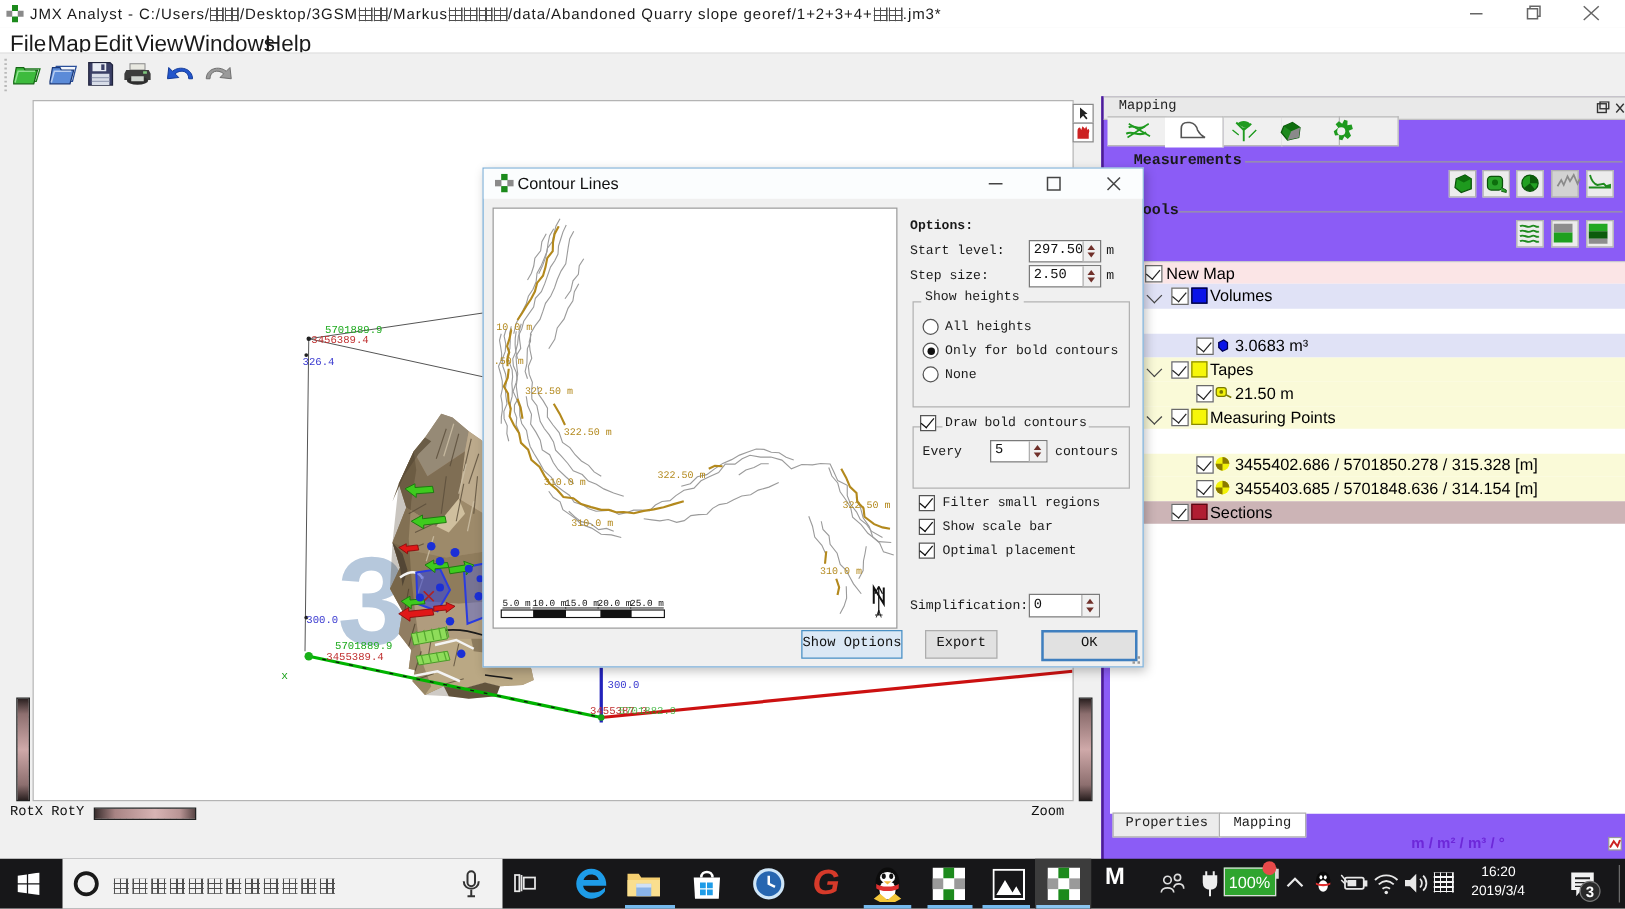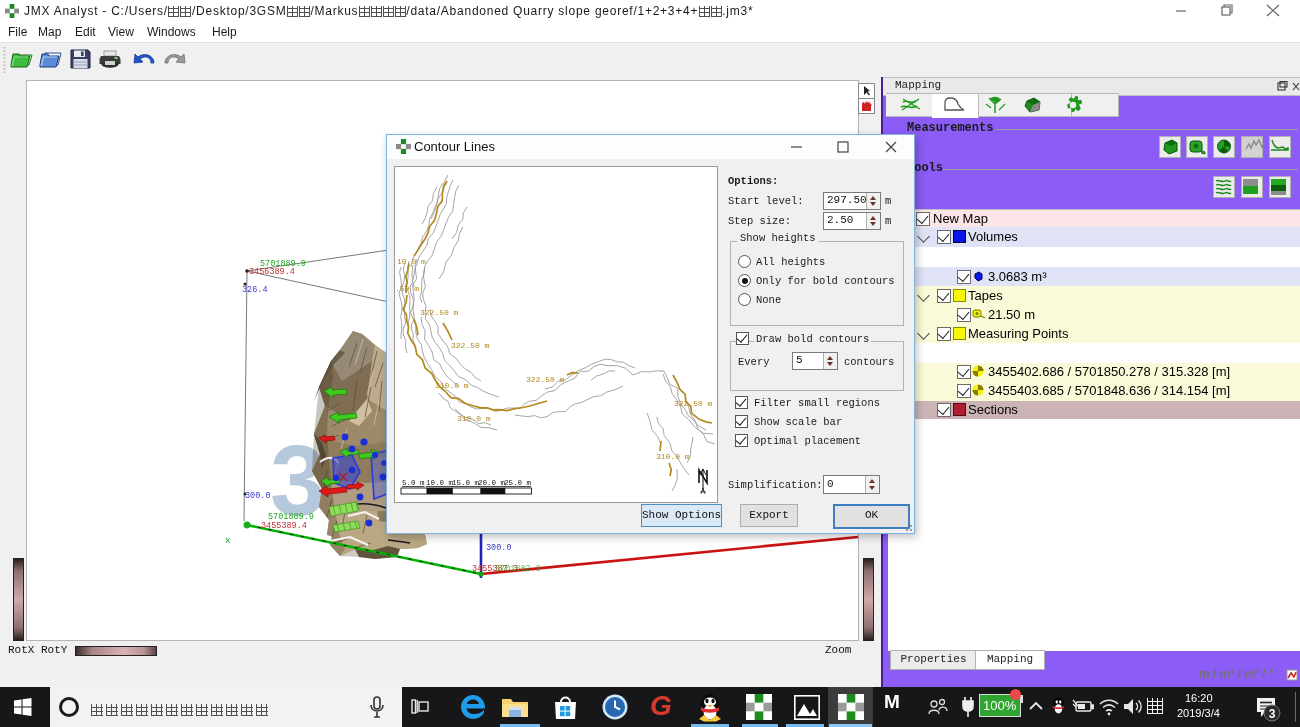--- a/index.html
+++ b/index.html
@@ -1,19 +1,19 @@
 <!DOCTYPE html>
 <html><head><meta charset="utf-8"><style>
 html,body{margin:0;padding:0}
 body{width:1300px;height:727px;position:relative;overflow:hidden;
  font-family:"Liberation Sans",sans-serif;background:#f0f0f0}
 .abs{position:absolute}
 
 #titlebar{left:0;top:0;width:1300px;height:22px;background:#ffffff;font-size:12px;color:#1a1a1a}
-#menubar{left:0;top:22px;width:1300px;height:20px;background:#ffffff;font-size:12px;color:#1a1a1a}
+#menubar{left:0;top:22px;width:1300px;height:20px;background:#ffffff;font-size:18px;color:#1a1a1a}
 #menubar span{position:absolute;top:3px}
 #toolbar{left:0;top:42px;width:1300px;height:34px;background:#f0f0f0;border-top:1px solid #e2e2e2}
 #viewport{left:26px;top:80px;width:831px;height:559px;background:#ffffff;border:1px solid #b4b4b4}
 .cjd{display:inline-block;vertical-align:-2px;background:
  repeating-linear-gradient(0deg,#4f4f4f 0 1px,rgba(0,0,0,0) 1px 4px),
  repeating-linear-gradient(90deg,#4f4f4f 0 1.2px,rgba(0,0,0,0) 1.2px 5px);
  width:11px;height:11px;margin:0 0.5px}
 .cjw{display:inline-block;background:
  repeating-linear-gradient(0deg,#f5f5f5 0 1px,rgba(0,0,0,0) 1px 4px),
  repeating-linear-gradient(90deg,#f5f5f5 0 1px,rgba(0,0,0,0) 1px 5px);
@@ -254,21 +254,21 @@
     </svg></div>
 <div class="abs" style="left:858px;top:98px;width:15px;height:14px;background:#fff;border:1px solid #888">
  <svg width="15" height="14">
       <path d="M3,12 L3,6 Q3,3 5,3 L6,5 L7,2 L9,4 L10,2 L11,5 L12,4 Q13,6 12,8 L12,12 Z" fill="#cc2222"></path>
     </svg></div>
 <div class="abs" id="lslider"></div>
 <div class="abs" id="rslider"></div>
 <div class="abs stxt" style="left:8px;top:644px">RotX RotY</div>
 <div class="abs" id="rotbar"></div>
 <div class="abs stxt" style="left:825px;top:644px">Zoom</div>
-<div class="abs" style="left:1199px;top:667px;font-size:12px;font-weight:bold;color:#737373;z-index:5">m / m² / m³ / °</div>
+<div class="abs" style="left:1129px;top:667px;font-size:12px;font-weight:bold;color:#6d28d9;z-index:5">m / m² / m³ / °</div>
 <svg class="abs" style="left:1286px;top:669px;z-index:5" width="12" height="12">
     <rect x="1" y="1" width="10" height="10" fill="#fff" stroke="#999"></rect>
     <path d="M2,9 L5,4 8,8 10,3" stroke="#cc2222" stroke-width="1.6" fill="none"></path>
   </svg>
 
 <div class="abs" id="panel">
  <div class="abs" id="phead">
       <span style="position:absolute;left:12px;top:1px;font-family:'Liberation Mono',monospace;font-size:11px">Mapping</span>
   <svg style="position:absolute;left:393px;top:3px" width="24" height="11" viewBox="0 0 24 11">
    <g stroke="#333" stroke-width="1.1" fill="none">

